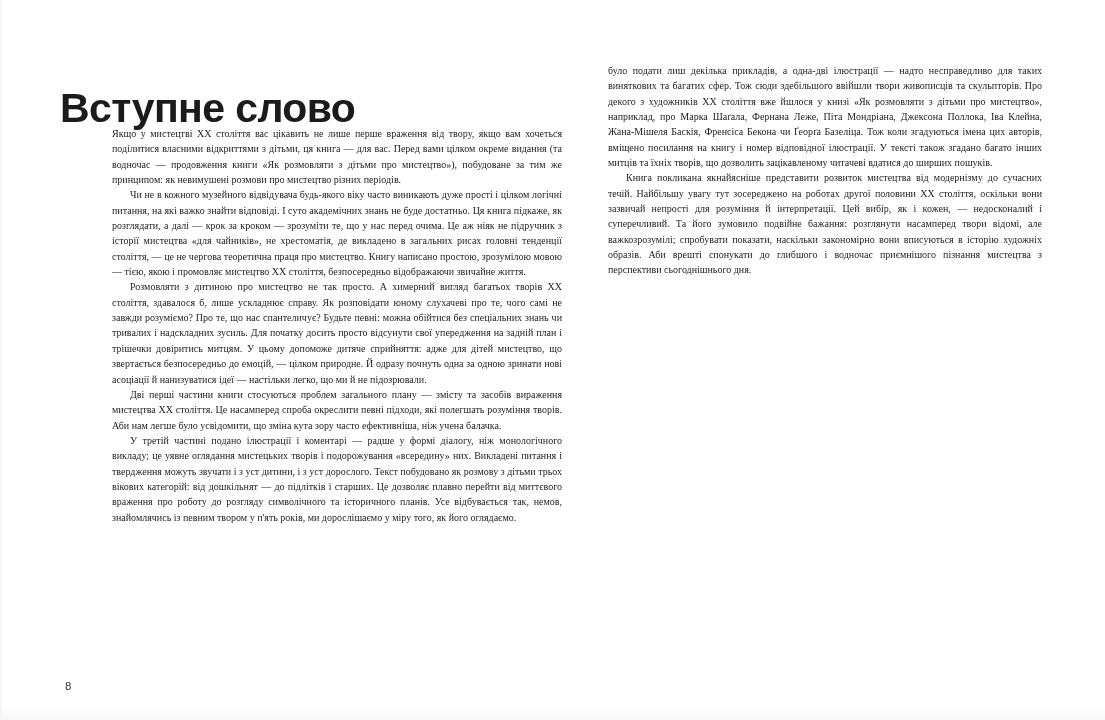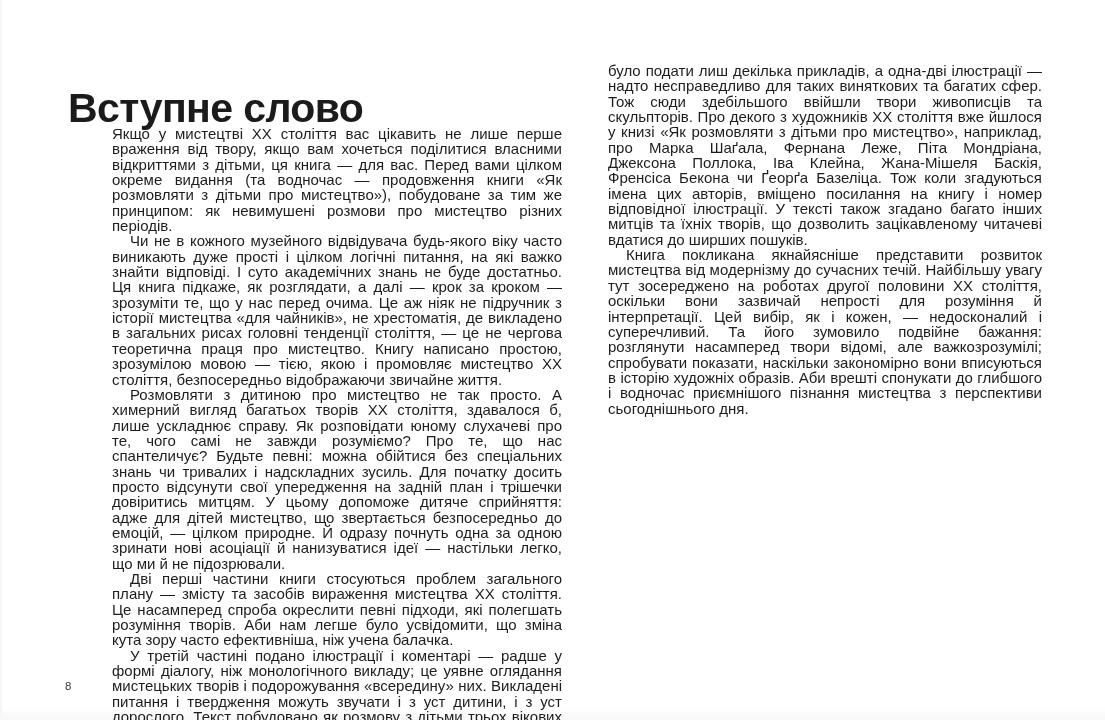--- a/index.html
+++ b/index.html
@@ -25,36 +25,36 @@
   }
   .edge-bottom {
     position: absolute;
     left: 0; bottom: 0;
     width: 1105px; height: 12px;
     background: linear-gradient(to bottom, rgba(255,255,255,0), #f7f7f7);
   }
 
   .title {
     position: absolute;
-    left: 68px;
+    left: 60px;
     top: 58px;
     font-family: "Liberation Sans", "DejaVu Sans", sans-serif;
     font-weight: bold;
     font-size: 41px;
     line-height: 46px;
     letter-spacing: -0.6px;
     color: #1b1b1b;
     white-space: nowrap;
   }
 
   .column {
     position: absolute;
     top: 126px;
-    font-family: Liberation Sans, sans-serif;
-    font-size: 15px;
+    font-family: Liberation Serif, serif;
+    font-size: 10px;
     line-height: 15.35px;
     color: #1d1d1d;
     text-align: justify;
     text-justify: inter-word;
     -webkit-hyphens: none;
     hyphens: none;
   }
   .column-left {
     left: 64px;
     width: 450px;

